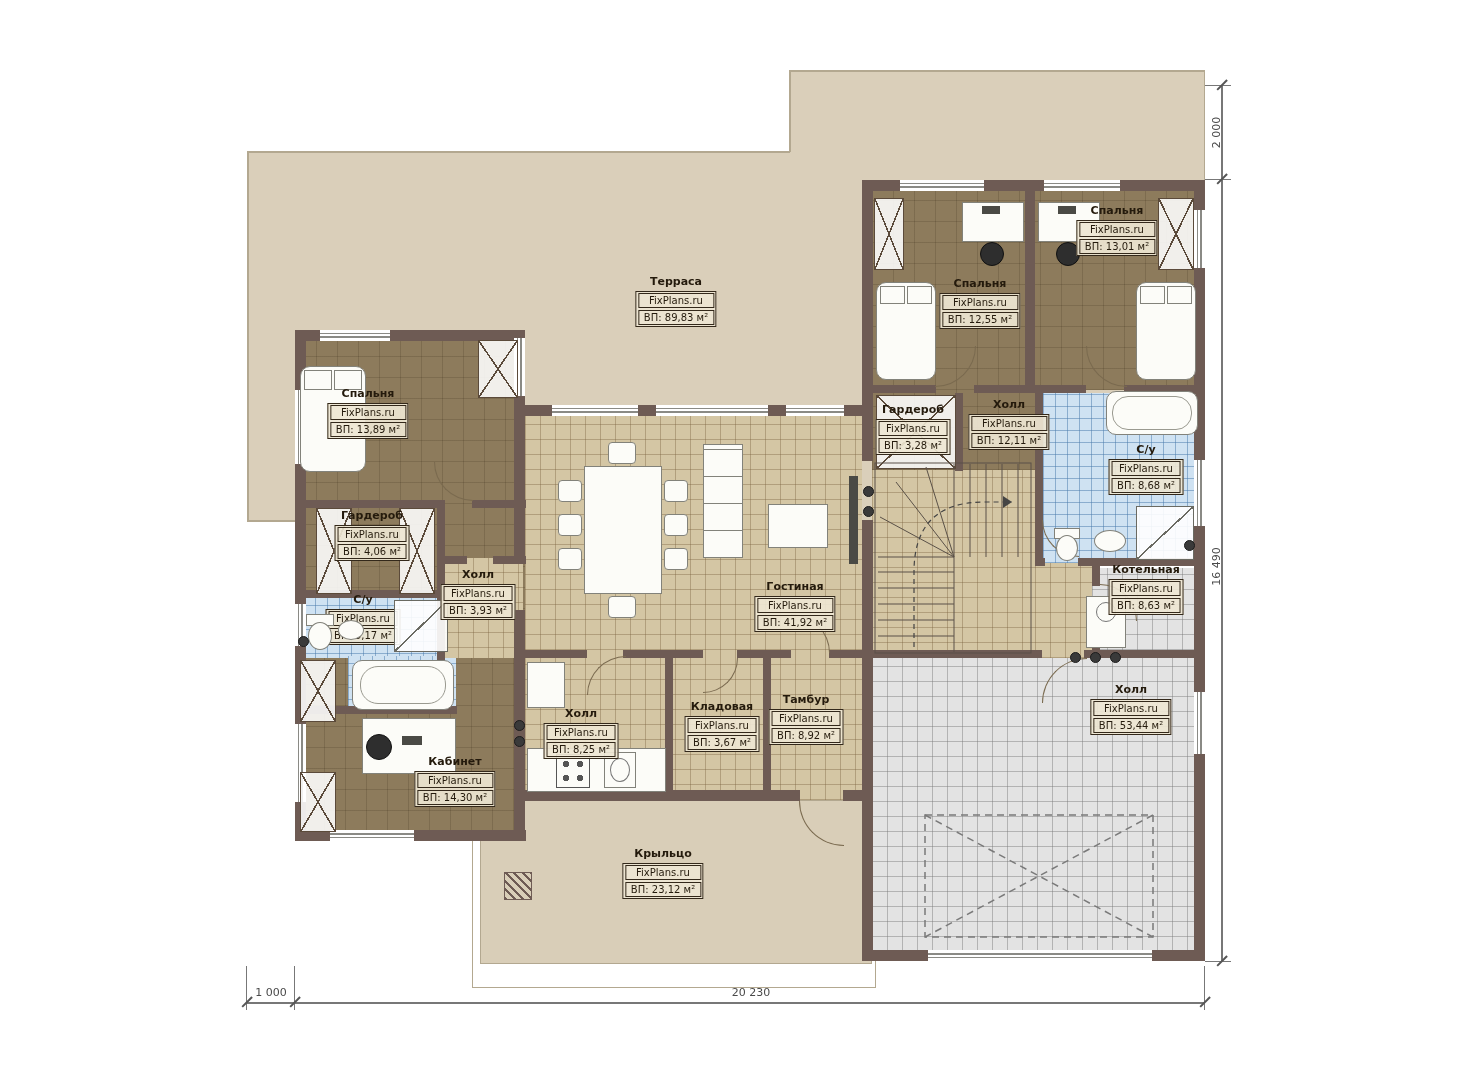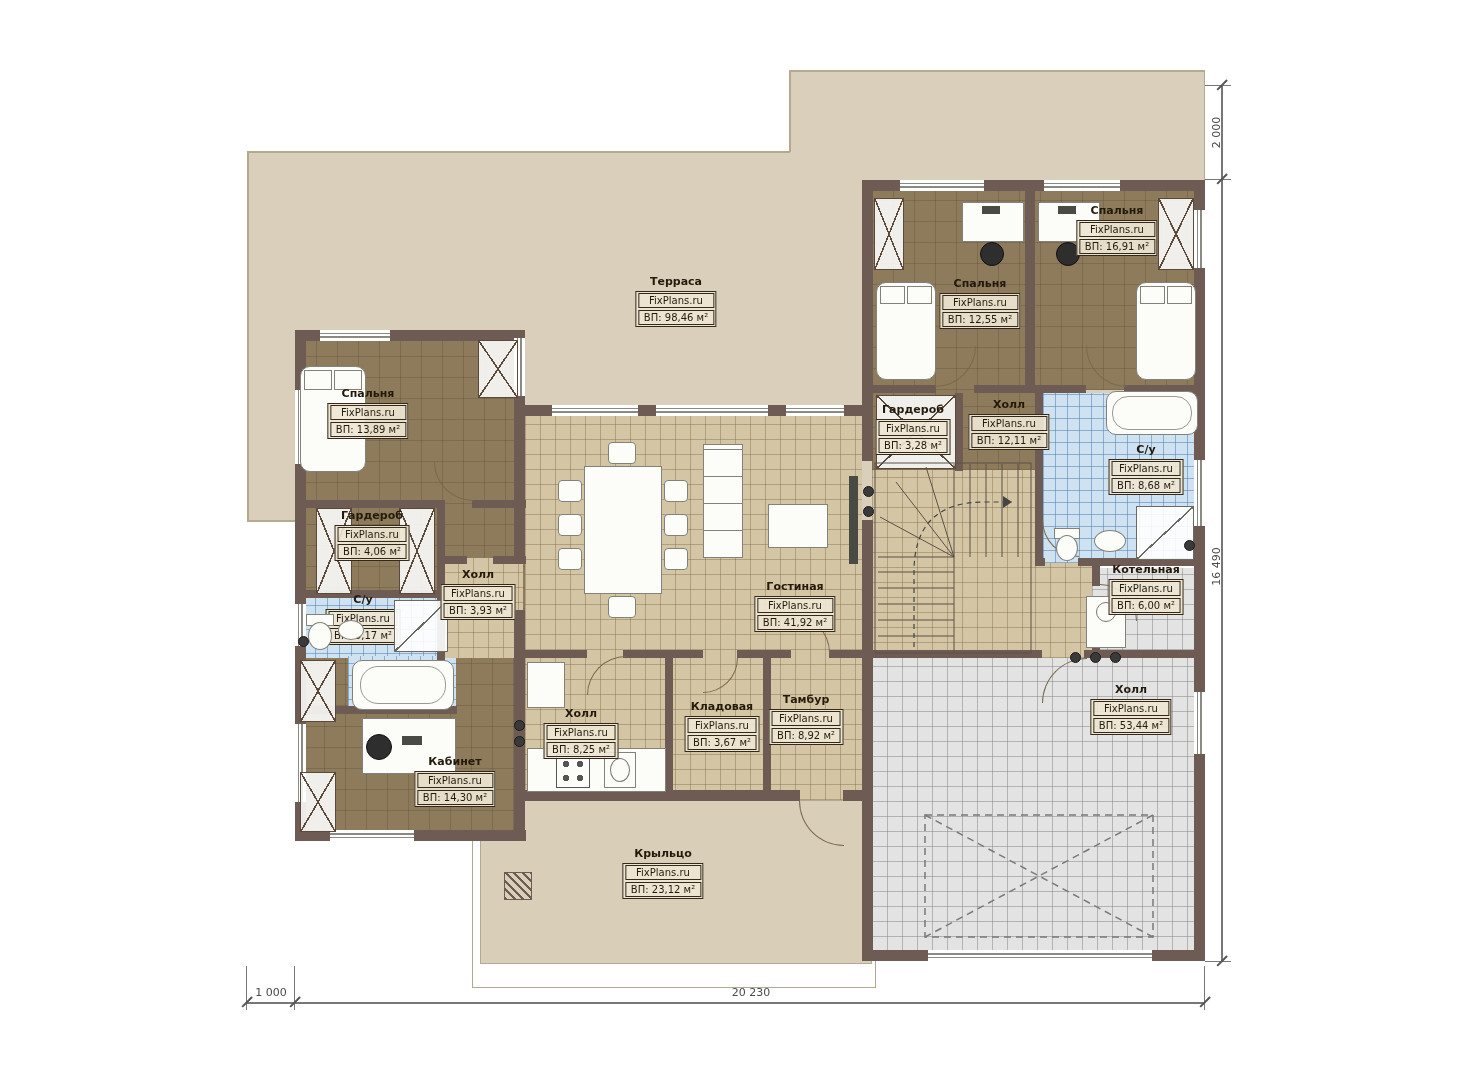--- a/index.html
+++ b/index.html
@@ -261,28 +261,28 @@
   <i class="abs dot" style="left:1070px;top:652px;"></i>
   <i class="abs dot" style="left:1090px;top:652px;"></i>
   <i class="abs dot" style="left:1110px;top:652px;"></i>
   <i class="abs dot" style="left:1184px;top:540px;"></i>
   <i class="abs dot" style="left:298px;top:636px;"></i>
 
   <div class="rlabel" style="left:676px;top:276px;">
     <div class="rname">Терраса</div>
     <div class="rbox">
       <div class="rrow">FixPlans.ru</div>
-      <div class="rrow">ВП: 98,46 м²</div>
+      <div class="rrow">ВП: 89,83 м²</div>
     </div>
   </div>
   <div class="rlabel" style="left:1117px;top:205px;">
     <div class="rname">Спальня</div>
     <div class="rbox">
       <div class="rrow">FixPlans.ru</div>
-      <div class="rrow">ВП: 16,91 м²</div>
+      <div class="rrow">ВП: 13,01 м²</div>
     </div>
   </div>
   <div class="rlabel" style="left:980px;top:278px;">
     <div class="rname">Спальня</div>
     <div class="rbox">
       <div class="rrow">FixPlans.ru</div>
       <div class="rrow">ВП: 12,55 м²</div>
     </div>
   </div>
   <div class="rlabel" style="left:368px;top:388px;">
@@ -338,21 +338,21 @@
     <div class="rname">Гостиная</div>
     <div class="rbox">
       <div class="rrow">FixPlans.ru</div>
       <div class="rrow">ВП: 41,92 м²</div>
     </div>
   </div>
   <div class="rlabel" style="left:1146px;top:564px;">
     <div class="rname">Котельная</div>
     <div class="rbox">
       <div class="rrow">FixPlans.ru</div>
-      <div class="rrow">ВП: 6,00 м²</div>
+      <div class="rrow">ВП: 8,63 м²</div>
     </div>
   </div>
   <div class="rlabel" style="left:581px;top:708px;">
     <div class="rname">Холл</div>
     <div class="rbox">
       <div class="rrow">FixPlans.ru</div>
       <div class="rrow">ВП: 8,25 м²</div>
     </div>
   </div>
   <div class="rlabel" style="left:722px;top:701px;">

